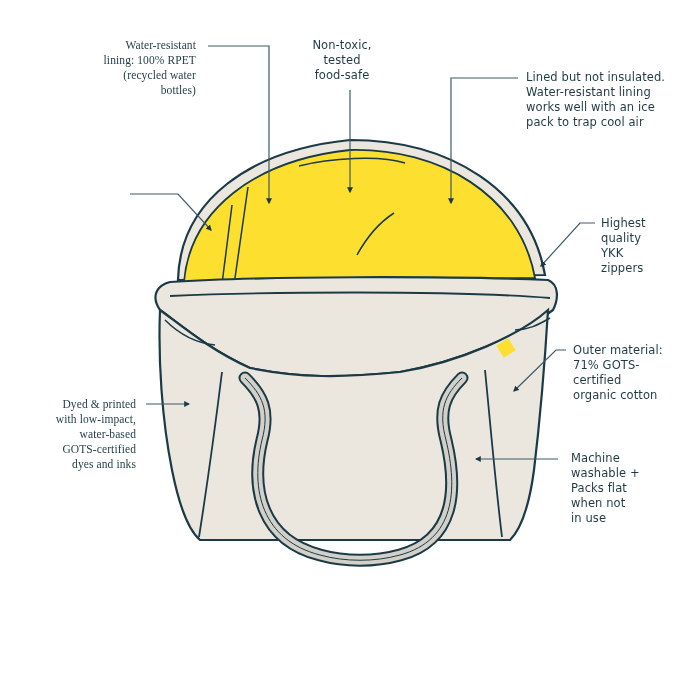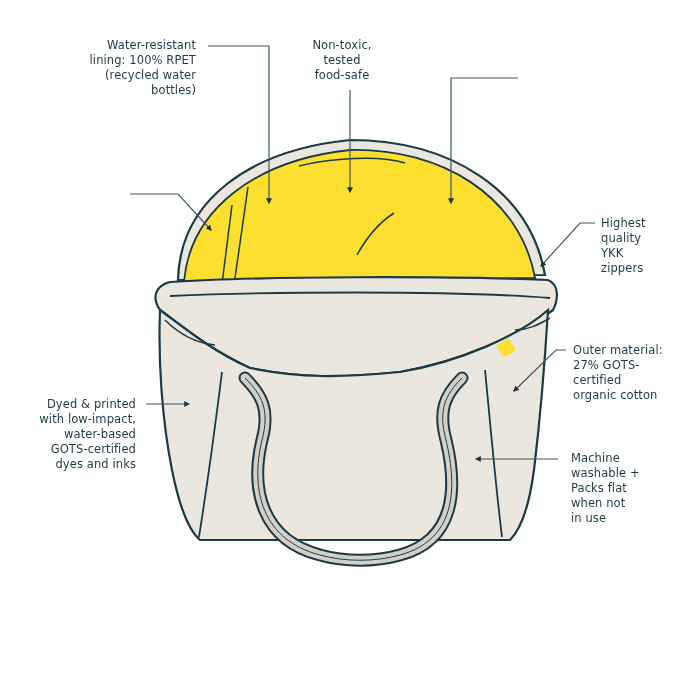--- a/index.html
+++ b/index.html
@@ -1,21 +1,21 @@
 <!DOCTYPE html>
 <html><head>
   <meta charset="utf-8">
   <style>
     html, body { margin: 0; padding: 0; background: #ffffff; }
     body { width: 700px; height: 700px; position: relative; overflow: hidden;
       font-family: "DejaVu Sans", "Liberation Sans", sans-serif; color: #1f3a44; }
     #stage { position: absolute; left: 0; top: 0; width: 700px; height: 700px; }
     .label { position: absolute; font-size: 11.5px; line-height: 15px; color: #1f3a44;
       font-weight: 500; white-space: pre-line; letter-spacing: 0.1px; }
-    .right { text-align: right; }
+    .right { text-align: right; font-family: Liberation Serif, serif; }
     .center { text-align: center; }
     .left { text-align: left; }
     svg { position: absolute; left: 0; top: 0; }
   </style>
 </head>
 <body>
 
 <div id="stage">
 
   <svg width="700" height="700" viewBox="0 0 700 700">
@@ -71,26 +71,30 @@
     </g>
   </svg>
 
   <div class="label right" style="left:40px; top:38px; width:156px;">Water-resistant
 lining: 100% RPET
 (recycled water
 bottles)</div>
   <div class="label center" style="left:282px; top:38px; width:120px;">Non-toxic,
 tested
 food-safe</div>
+  <div class="label left" style="left:526px; top:70px; width:174px;">Lined but not insulated.
+Water-resistant lining
+works well with an ice
+pack to trap cool air</div>
   <div class="label left" style="left:601px; top:216px; width:90px;">Highest
 quality
 YKK
 zippers</div>
   <div class="label left" style="left:573px; top:343px; width:124px;">Outer material:
-27% GOTS-
+71% GOTS-
 certified
 organic cotton</div>
   <div class="label left" style="left:571px; top:451px; width:110px;">Machine
 washable +
 Packs flat
 when not
 in use</div>
   <div class="label right" style="left:20px; top:397px; width:116px;">Dyed &amp; printed
 with low-impact,
 water-based

